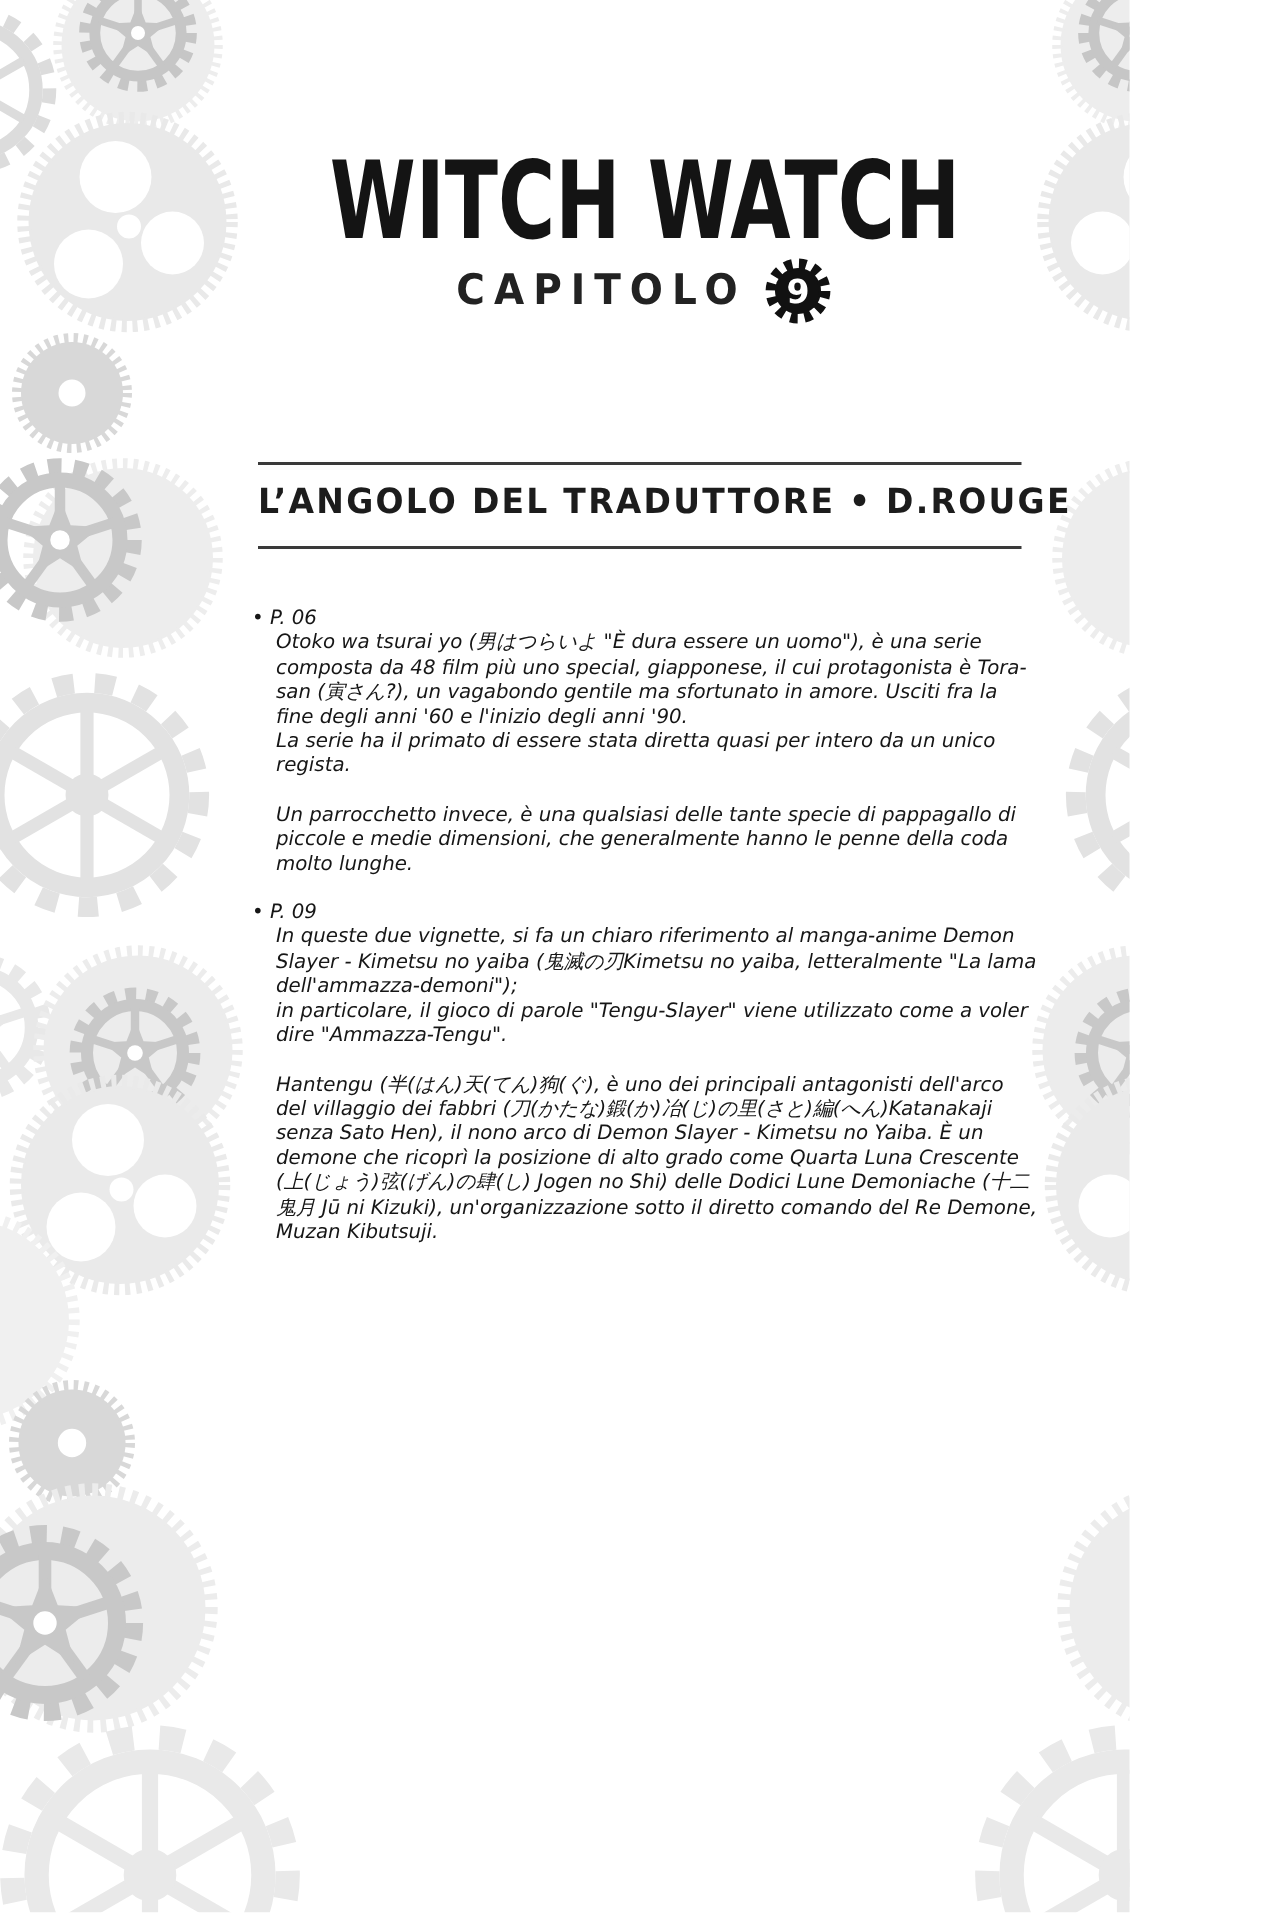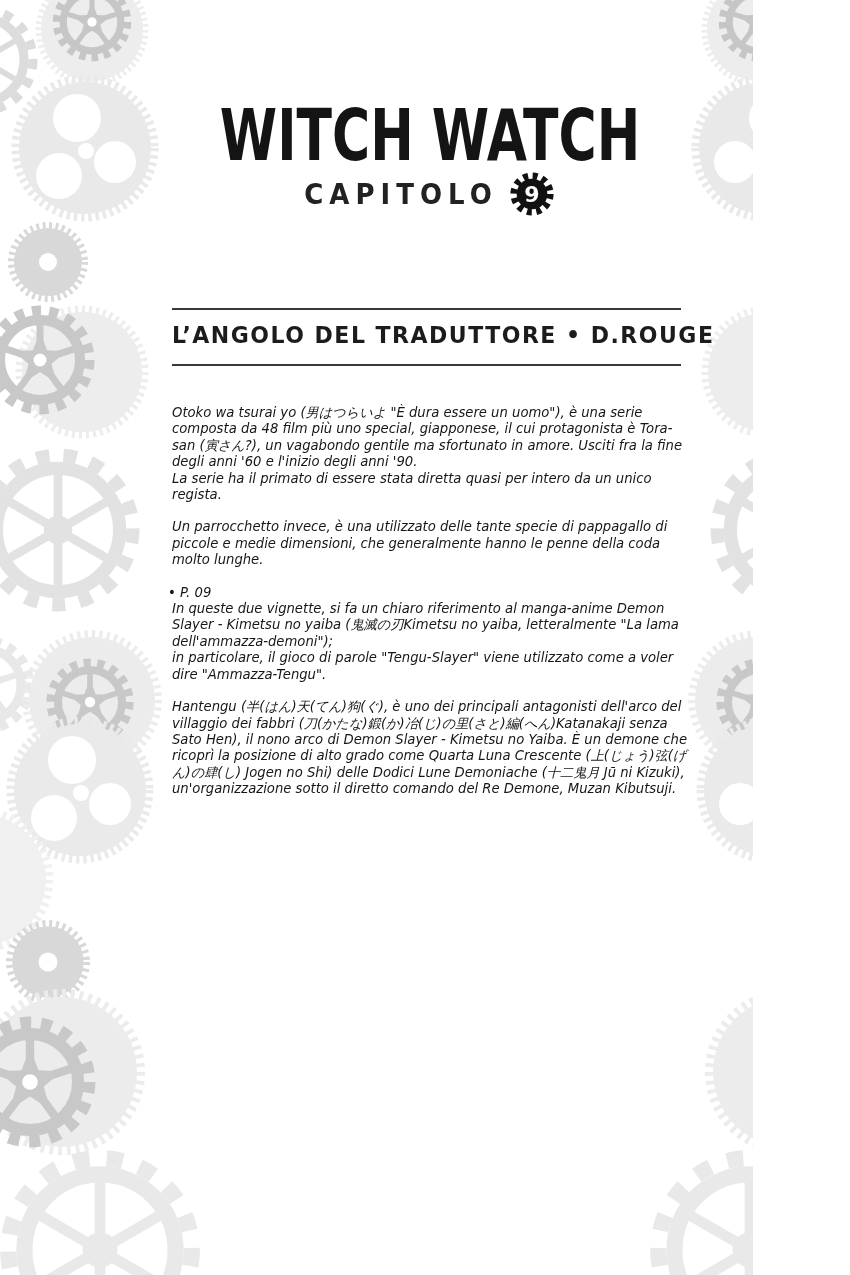--- a/index.html
+++ b/index.html
@@ -40,21 +40,21 @@
   }
 
   .notes {
     position:absolute; top:405px; left:168px; width:524px;
     font-family:"DejaVu Sans", sans-serif; font-style:italic;
     font-size:13.2px; line-height:16.4px; color:#161616;
   }
   .note { margin:0; }
   .note + .note { margin-top:14px; }
   .page-ref { font-style:italic; }
-  .note p { margin:0 0 16px 4px; white-space:pre-line; }
+  .note p { margin:0 0 16px 16px; white-space:pre-line; }
 </style>
 </head>
 <body>
 
 <div class="page">
 
   <svg class="gears-bg" viewBox="0 0 850 1275" xmlns="http://www.w3.org/2000/svg" aria-hidden="true">
     <defs>
 
       <g id="gA">
@@ -134,23 +134,24 @@
       <text y="8.5" text-anchor="middle" font-family="DejaVu Sans, sans-serif" font-size="23" font-weight="bold" fill="#fff">9</text>
     </svg>
   </div>
 
   <div class="rule rule-top"></div>
   <div class="section-title">L’ANGOLO DEL TRADUTTORE • D.ROUGE</div>
   <div class="rule rule-bottom"></div>
 
   <div class="notes">
     <div class="note">
+      <div class="page-ref">• P. 06</div>
       <p>Otoko wa tsurai yo (男はつらいよ "È dura essere un uomo"), è una serie composta da 48 film più uno special, giapponese, il cui protagonista è Tora-san (寅さん?), un vagabondo gentile ma sfortunato in amore. Usciti fra la fine degli anni '60 e  l'inizio degli anni '90.
 La serie ha il primato di essere stata diretta quasi per intero da un unico regista.</p>
-      <p>Un parrocchetto invece, è una utilizzato delle tante specie di pappagallo di piccole e medie dimensioni, che generalmente hanno le penne della coda molto lunghe.</p>
+      <p>Un parrocchetto invece, è una qualsiasi delle tante specie di pappagallo di piccole e medie dimensioni, che generalmente hanno le penne della coda molto lunghe.</p>
     </div>
     <div class="note">
       <div class="page-ref">• P. 09</div>
       <p>In queste due vignette, si fa un chiaro riferimento  al manga-anime Demon Slayer - Kimetsu no yaiba (鬼滅の刃Kimetsu no yaiba, letteralmente "La lama dell'ammazza-demoni");
 in particolare, il gioco di parole "Tengu-Slayer" viene utilizzato come a voler dire "Ammazza-Tengu".</p>
       <p>Hantengu (半(はん)天(てん)狗(ぐ), è uno dei principali antagonisti dell'arco del villaggio dei fabbri (刀(かたな)鍛(か)冶(じ)の里(さと)編(へん)Katanakaji senza Sato Hen), il nono arco di Demon Slayer - Kimetsu no Yaiba. È un demone che ricoprì la posizione di alto grado come Quarta Luna Crescente (上(じょう)弦(げん)の肆(し) Jogen no Shi) delle Dodici Lune Demoniache (十二鬼月 Jū ni Kizuki), un'organizzazione sotto il diretto comando del Re Demone, Muzan Kibutsuji.</p>
     </div>
   </div>
 
 </div>

